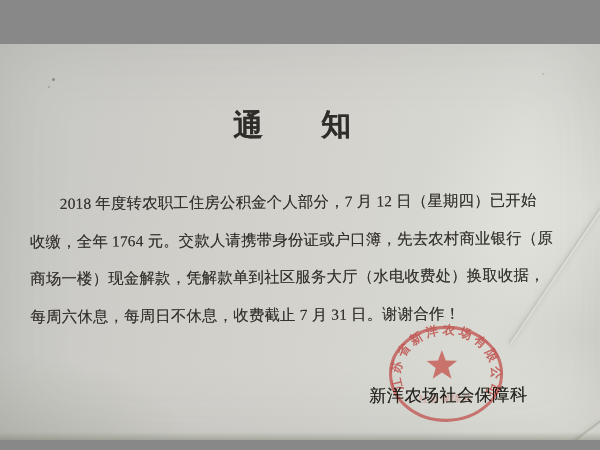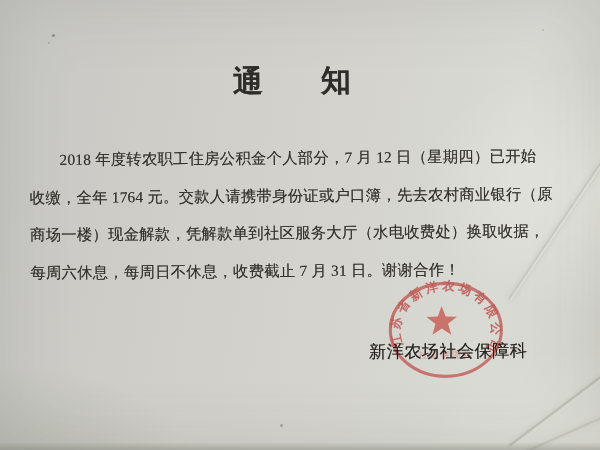--- a/index.html
+++ b/index.html
@@ -1,28 +1,29 @@
 <!DOCTYPE html>
 <html><head>
 <meta charset="utf-8">
 <style>
   html, body { margin: 0; padding: 0; background: #888; }
   * { box-sizing: border-box; }
 
   .photo {
     position: relative;
-    width: 600px; height: 450px;
+    width: 600px; height: 396px;
     overflow: hidden;
     font-family: "Liberation Serif", "DejaVu Serif", serif;
     background:
       radial-gradient(ellipse 260px 180px at 100% 42%, rgba(238,239,232,0.55), rgba(238,239,232,0) 70%),
       radial-gradient(ellipse 240px 150px at 100% 100%, rgba(236,236,229,0.5), rgba(236,236,229,0) 70%),
       radial-gradient(ellipse 300px 160px at 0% 104%, rgba(140,146,128,0.28), rgba(140,146,128,0) 65%),
       linear-gradient(100deg, #c7c7c3 0%, #cfcec9 30%, #d4d3ce 55%, #d9dad4 80%, #d5d5cf 100%);
     box-shadow: inset 0 0 70px rgba(92, 95, 84, 0.16);
+    margin-top: 44px;
   }
 
   .content { position: absolute; inset: 0; transform: rotate(-0.45deg); transform-origin: 50% 50%; }
 
   .title {
     position: absolute;
     top: 61px; left: 0; width: 100%;
     text-align: center;
     font-size: 30px; font-weight: 600;
     letter-spacing: 14px;

